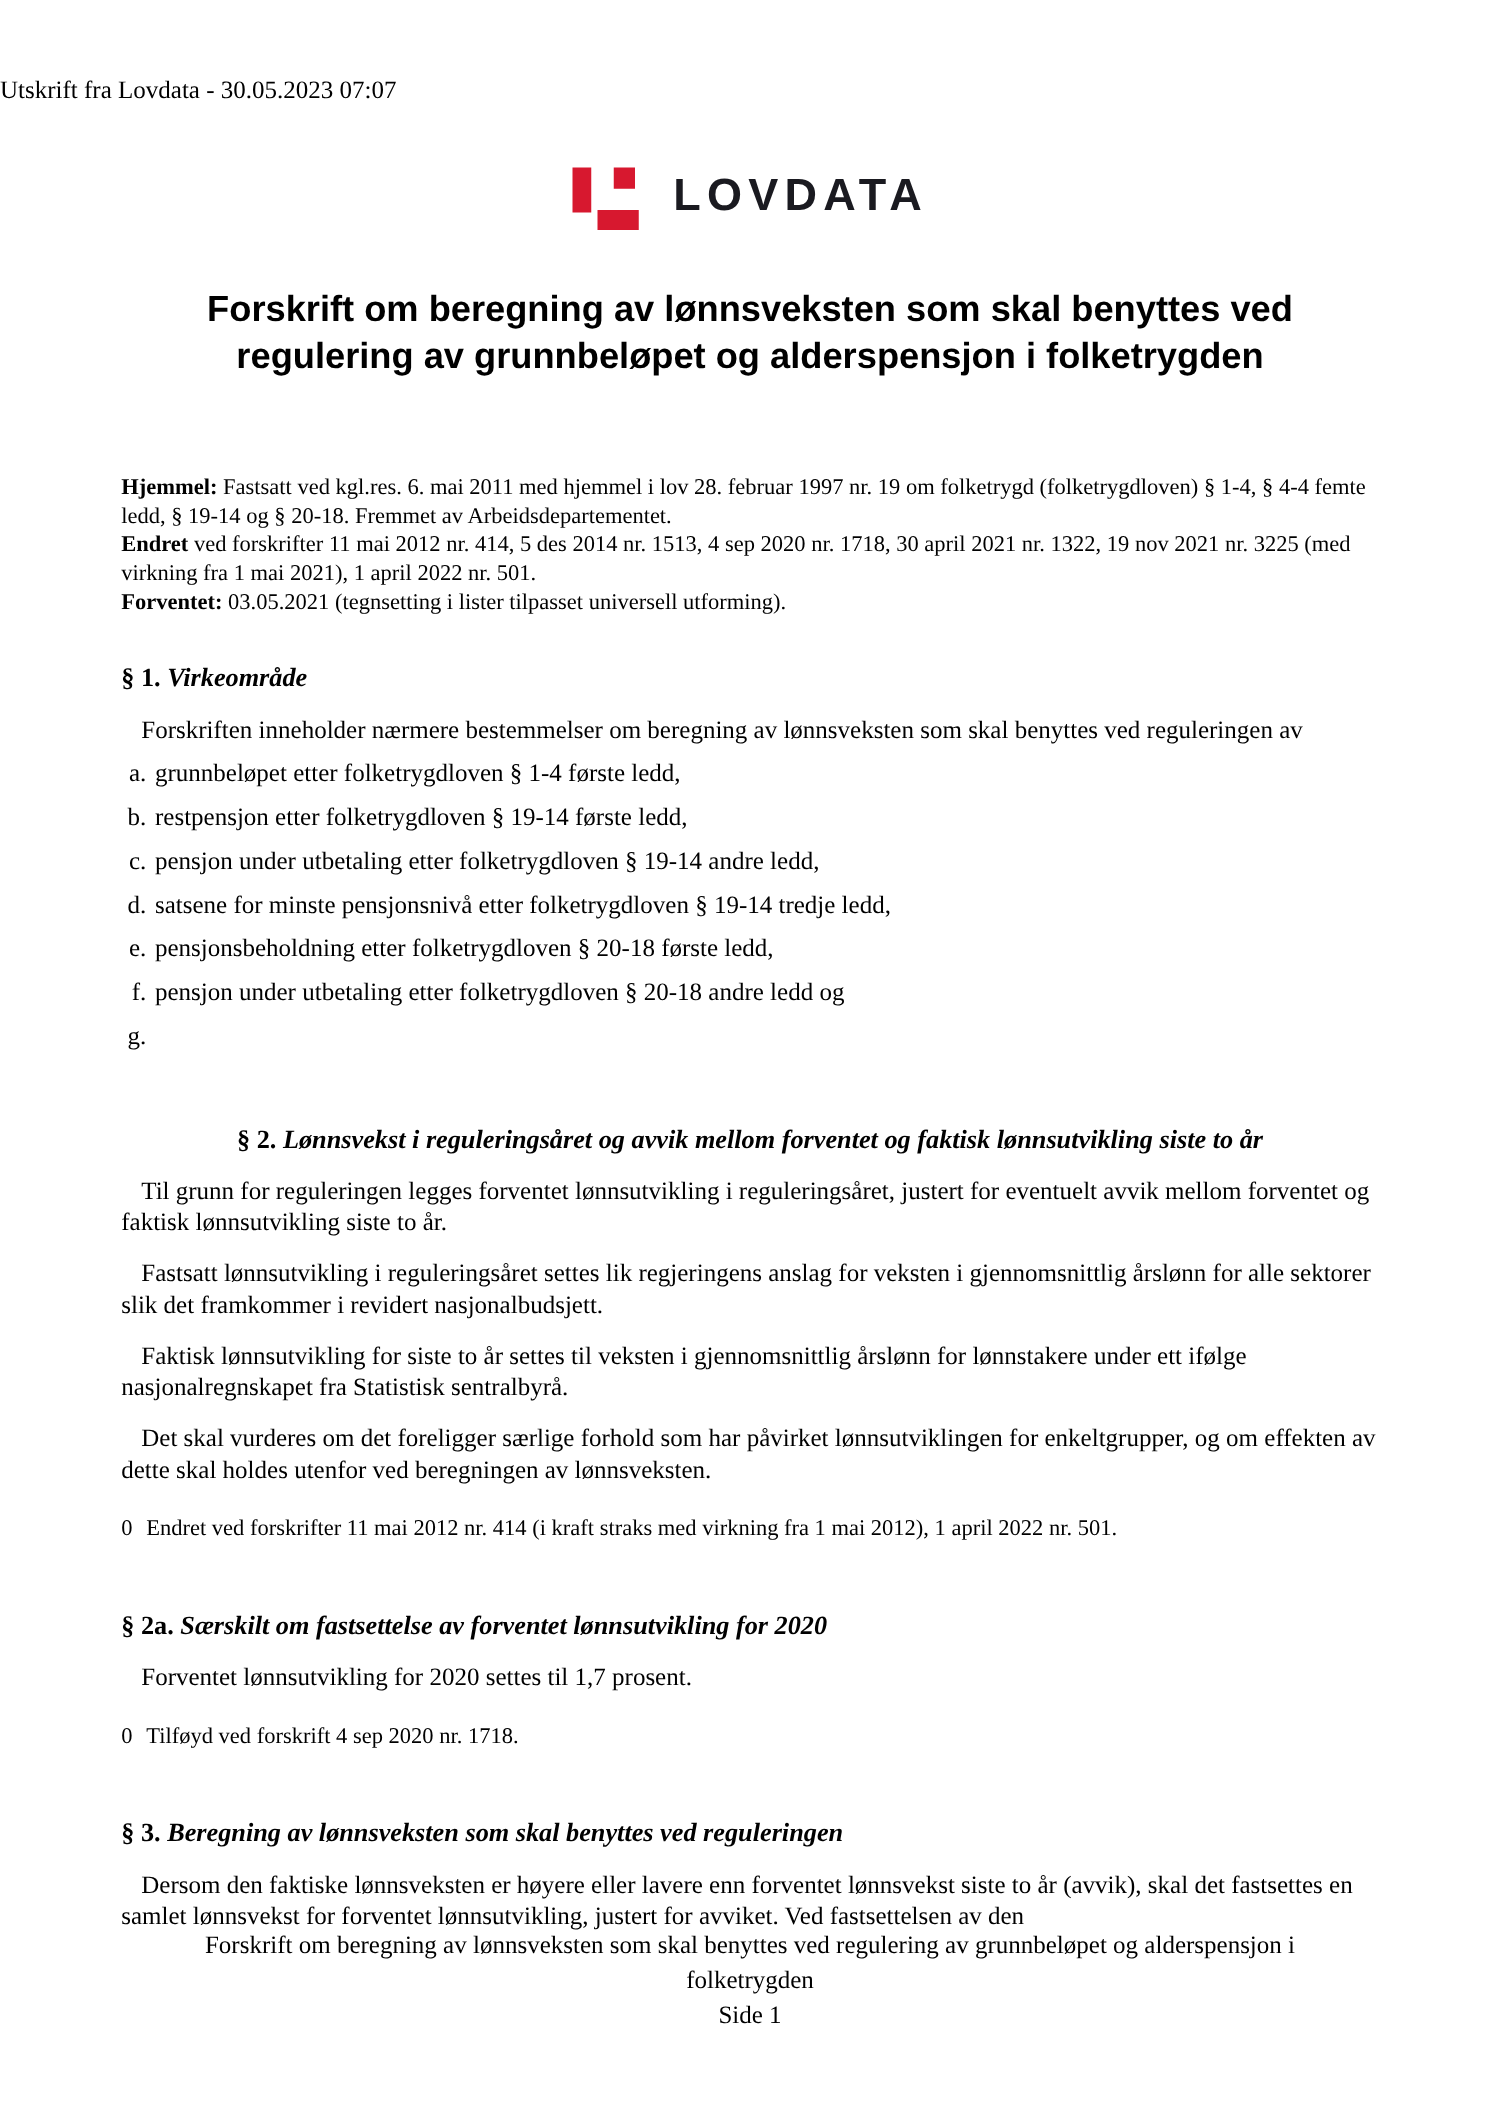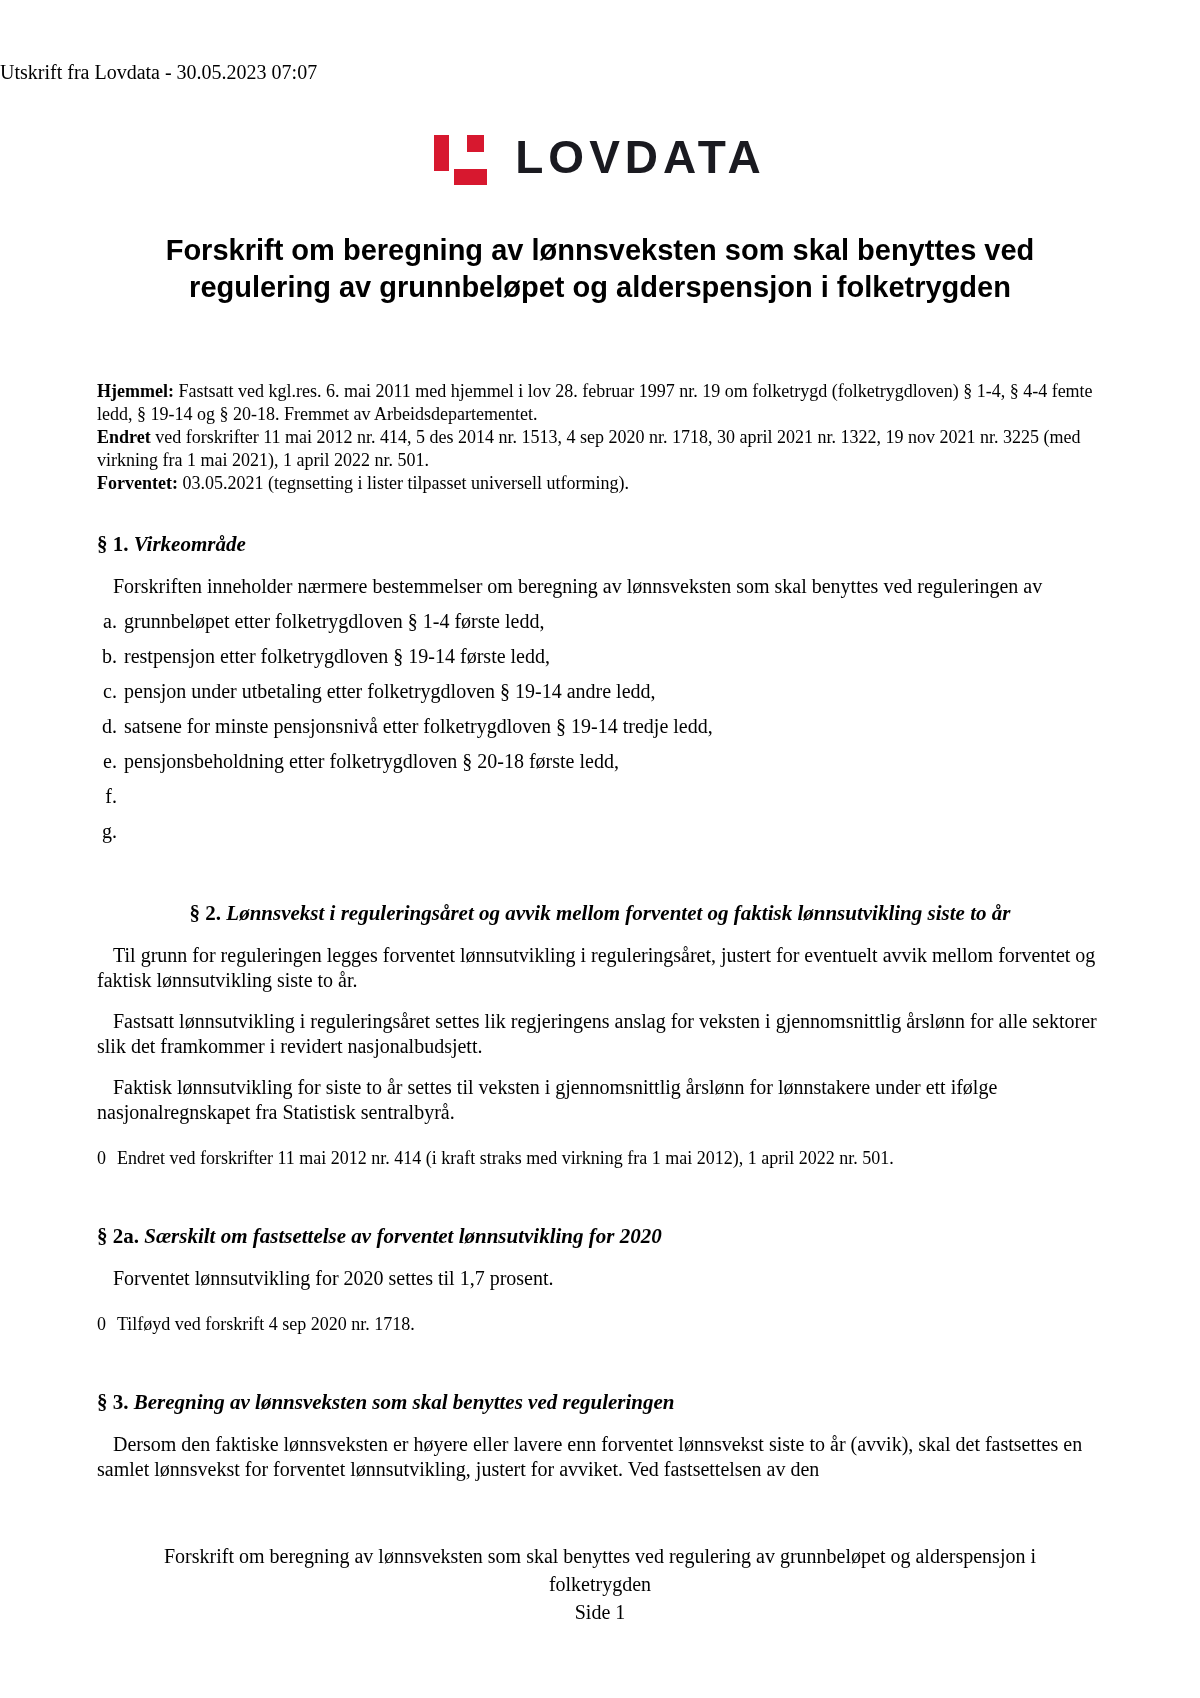--- a/index.html
+++ b/index.html
@@ -39,21 +39,21 @@
   .logo-mark .bar-h {
     position: absolute;
     background: #d7182f;
   }
   .logo-mark .bar-v { left: 0;    top: 0;    width: 15px; height: 36px; }
   .logo-mark .dot   { left: 33px; top: 0;    width: 17px; height: 17px; }
   .logo-mark .bar-h { left: 20px; top: 34px; width: 33px; height: 16px; }
   .logo-wordmark {
     font-family: "Liberation Sans", sans-serif;
     font-weight: bold;
-    font-size: 46px;
+    font-size: 36px;
     letter-spacing: 5px;
     color: #1a1a20;
     line-height: 1;
     padding-bottom: 6px;
   }
   .doc-title {
     margin: 46px auto 0 auto;
     width: 1010px;
     text-align: center;
     font-family: "Liberation Sans", sans-serif;
@@ -172,33 +172,35 @@
     <div class="list-item">
       <span class="item-label">d.</span>
       <span class="item-text">satsene for minste pensjonsnivå etter folketrygdloven § 19-14 tredje ledd,</span>
     </div>
     <div class="list-item">
       <span class="item-label">e.</span>
       <span class="item-text">pensjonsbeholdning etter folketrygdloven § 20-18 første ledd,</span>
     </div>
     <div class="list-item">
       <span class="item-label">f.</span>
+      <span class="item-text">pensjon under utbetaling etter folketrygdloven § 20-18 andre ledd og</span>
     </div>
     <div class="list-item">
       <span class="item-label">g.</span>
     </div>
   </div>
 
   <div class="section-heading sh-2">
     <span>§ 2.</span>
     <span class="heading-title">Lønnsvekst i reguleringsåret og avvik mellom forventet og faktisk lønnsutvikling siste to år</span>
   </div>
   <p class="para">Til grunn for reguleringen legges forventet lønnsutvikling i reguleringsåret, justert for eventuelt avvik mellom forventet og faktisk lønnsutvikling siste to år.</p>
   <p class="para">Fastsatt lønnsutvikling i reguleringsåret settes lik regjeringens anslag for veksten i gjennomsnittlig årslønn for alle sektorer slik det framkommer i revidert nasjonalbudsjett.</p>
   <p class="para">Faktisk lønnsutvikling for siste to år settes til veksten i gjennomsnittlig årslønn for lønnstakere under ett ifølge nasjonalregnskapet fra Statistisk sentralbyrå.</p>
+  <p class="para">Det skal vurderes om det foreligger særlige forhold som har påvirket lønnsutviklingen for enkeltgrupper, og om effekten av dette skal holdes utenfor ved beregningen av lønnsveksten.</p>
   <div class="amend-note">
     <span class="note-num">0</span>
     <span>Endret ved forskrifter 11 mai 2012 nr. 414 (i kraft straks med virkning fra 1 mai 2012), 1 april 2022 nr. 501.</span>
   </div>
 
   <div class="section-heading sh-2a">
     <span>§ 2a.</span>
     <span class="heading-title">Særskilt om fastsettelse av forventet lønnsutvikling for 2020</span>
   </div>
   <p class="para">Forventet lønnsutvikling for 2020 settes til 1,7 prosent.</p>

